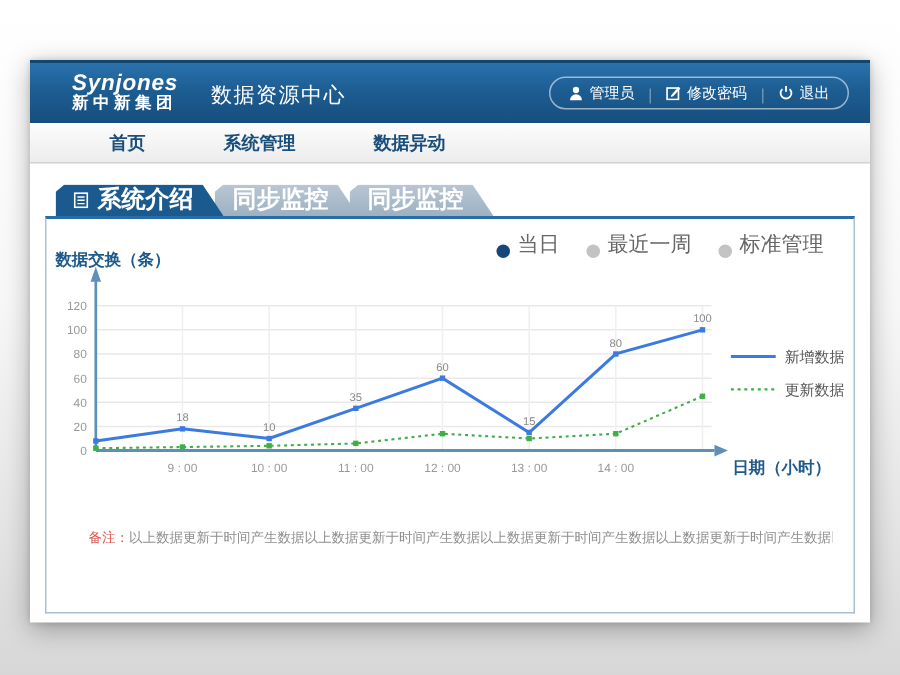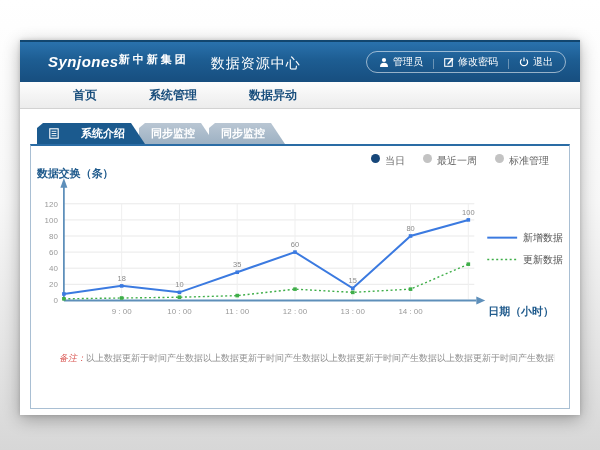--- a/index.html
+++ b/index.html
@@ -4,57 +4,57 @@
 <style>
   * { margin:0; padding:0; box-sizing:border-box; }
   html,body { width:600px; height:450px; overflow:hidden;
     font-family:"Liberation Sans","DejaVu Sans",sans-serif;
     background:linear-gradient(180deg,#ffffff 0%,#f7f7f7 45%,#e3e3e3 80%,#d7d7d7 100%);}
   .page-card{position:absolute;left:20px;top:40px;width:560px;height:375px;background:#fff;
     box-shadow:0 4px 16px rgba(0,0,0,.30), 0 0 4px rgba(0,0,0,.15);}
   
   .app-header{height:42px;background:linear-gradient(180deg,#2a72ad 0%,#1d5d92 45%,#174e7f 100%);
     border-top:2px solid #12466f;display:flex;align-items:center;padding:0 14px;color:#fff;}
-  .logo{display:flex;flex-direction:row;line-height:1.05;margin-left:14px;}
+  .logo{display:flex;flex-direction:column;line-height:1.05;margin-left:14px;}
   .logo-en{font-size:15px;font-weight:bold;font-style:italic;letter-spacing:.5px;}
   .logo-cn{font-size:11px;font-weight:bold;letter-spacing:3px;}
   .app-title{margin-left:22px;font-size:14px;letter-spacing:1px;padding-top:4px;}
   .hdr-pill{margin-left:auto;display:flex;align-items:flex-end;gap:0;
     border:1px solid rgba(255,255,255,.55);border-radius:12px;padding:3px 12px;font-size:10px;}
   .hdr-action{display:flex;align-items:center;gap:4px;cursor:pointer;white-space:nowrap;}
   .hdr-sep{width:1px;height:10px;background:rgba(255,255,255,.35);margin:0 10px;}
   .hdr-ico{width:10px;height:10px;display:block;}
   
   .nav-bar{height:27px;background:linear-gradient(180deg,#fdfdfd,#ececec);
     border-bottom:1px solid #d2d2d2;display:flex;align-items:flex-end;padding-left:28px;}
   .nav-item{padding:0 25px;line-height:26px;font-size:12px;font-weight:bold;color:#1a4f7d;
     cursor:pointer;white-space:nowrap;}
   .nav-div{width:1px;background:#d5d5d5;margin:5px 0;box-shadow:1px 0 0 #fff;}
   
   .content{padding:14px 10px 0 10px;}
   .tabs{display:flex;margin-left:7px;height:21px;position:relative;}
-  .tab{height:21px;display:flex;align-items:center;gap:22px;color:#fff;font-size:11px;
+  .tab{height:21px;display:flex;align-items:center;gap:6px;color:#fff;font-size:16px;
     font-weight:bold;padding:0 20px 0 12px;cursor:pointer;
     clip-path:polygon(0 100%,0 5px,6px 0,calc(100% - 14px) 0,100% 100%);}
   .tab.active{background:#1b5a8e;position:relative;z-index:3;}
   .tab.inactive{background:linear-gradient(180deg,#b9c6d3,#9db1c3);margin-left:-6px;z-index:2;}
   .tab.inactive.last{z-index:1;}
   .tab-ico{width:10px;height:11px;}
   
   .panel{position:relative;border:1px solid #a9bfd3;border-top:2px solid #2a6ca5;
     height:265px;background:#fff;}
   .radio-group{position:absolute;top:8px;right:20px;display:flex;gap:18px;z-index:5;}
-  .radio{display:flex;align-items:flex-start;gap:5px;font-size:10px;color:#666;cursor:pointer;}
+  .radio{display:flex;align-items:flex-end;gap:5px;font-size:14px;color:#666;cursor:pointer;}
   .dot{width:9px;height:9px;border-radius:50%;background:#c3c3c3;}
   .dot.sel{background:#17477a;}
   .chart-svg{position:absolute;left:0;top:0;width:100%;height:100%;
     font-family:"Liberation Sans","DejaVu Sans",sans-serif;}
   .note{position:absolute;left:28px;right:14px;top:206px;font-size:9px;color:#8f8f8f;
     white-space:nowrap;overflow:hidden;}
-  .note-red{color:#d9534f;font-style:italic;}
+  .note-red{color:#d9534f;}
 </style>
 </head>
 <body>
 
 <div class="page-card">
 
   <div class="app-header">
     <div class="logo">
       <span class="logo-en">Synjones</span>
       <span class="logo-cn">新中新集团</span>

